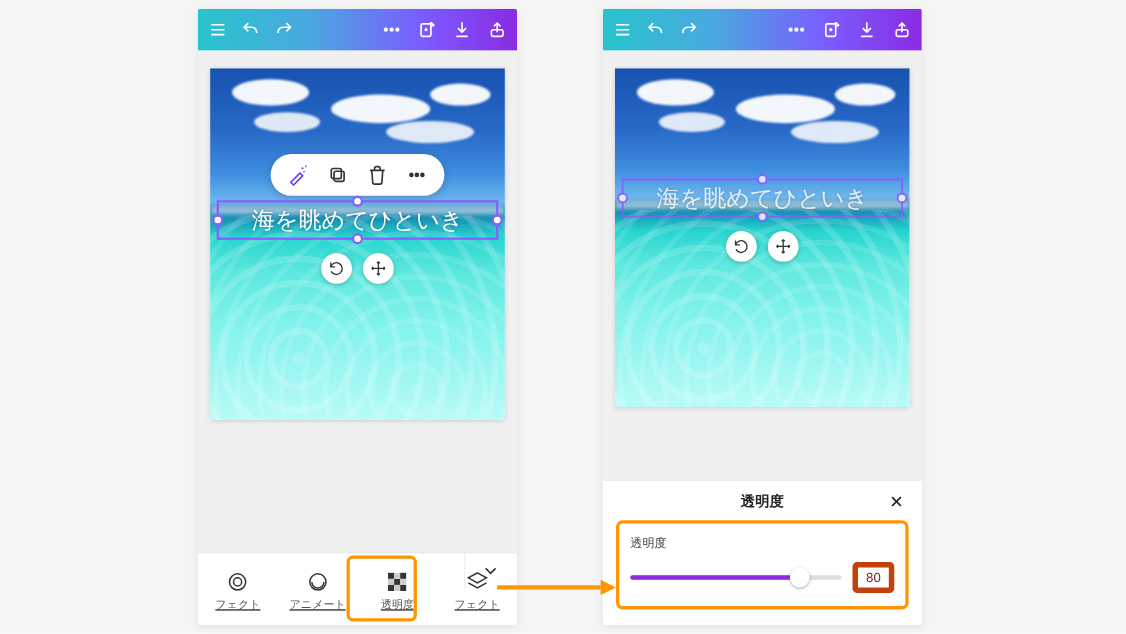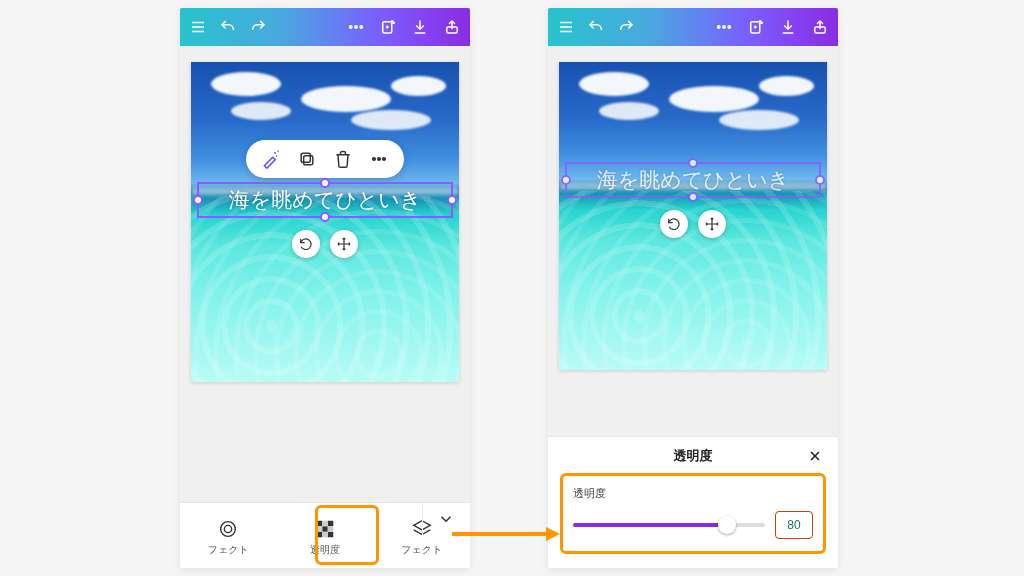--- a/index.html
+++ b/index.html
@@ -141,20 +141,21 @@
   .round-btn svg { width:16px; height:16px; stroke:#333; fill:none; stroke-width:1.8;}
 
   
   .tool-row {
     height: 66px;
     border-top: 1px solid #e5e5e5;
     background:#fff;
     display:flex;
     align-items:center;
     position: relative;
+    text-decoration: underline;
   }
   .tool-item {
     flex:1; display:flex; flex-direction:column; align-items:center; justify-content:center;
     gap:3px; font-size:10px; color:#555; cursor:pointer; padding-top:4px;
   }
   .tool-item svg { width:22px; height:22px; stroke:#333; fill:none; stroke-width:1.5; }
   .tool-item.checker svg { stroke:none; }
   .tool-highlight {
     position:absolute; border:3px solid #ff9500; border-radius:6px;
     width: 64px; height: 60px;
@@ -201,23 +202,23 @@
   .track-fill {
     position:absolute; left:0; height:4px; border-radius:2px;
     background:#8a2be2;
   }
   .thumb {
     position:absolute; width:18px; height:18px; border-radius:50%;
     background:#fff; box-shadow:0 1px 3px rgba(0,0,0,0.35);
     transform:translateX(-50%);
   }
   .value-box {
-    width:38px; height:28px; border:1px solid #c2410c; border-radius:4px;
+    width:38px; height:28px; border:5px solid #c2410c; border-radius:4px;
     display:flex; align-items:center; justify-content:center;
-    font-size:12px; color:#0f766e;
+    font-size:12px; color:#7f1d1d;
   }
 
   
   .arrow {
     position:absolute;
     left: 450px; top: 524px;
     width: 110px; height: 20px;
     pointer-events:none;
   }
   .arrow svg { width:110px; height:20px; }
@@ -344,20 +345,27 @@
     </div>
   </div>
 
   <div class="tool-row">
     <div class="tool-item">
       <svg viewBox="0 0 24 24">
           <circle cx="12" cy="12" r="4"></circle>
           <circle cx="12" cy="12" r="8"></circle>
         </svg>
       <span>フェクト</span>
+    </div>
+    <div class="tool-item">
+      <svg viewBox="0 0 24 24">
+          <circle cx="12" cy="12" r="8"></circle>
+          <path d="M6 12a6 6 0 0 0 12 0"></path>
+        </svg>
+      <span>アニメート</span>
     </div>
     <div class="tool-item checker">
       <svg viewBox="0 0 24 24">
         <rect x="3" y="3" width="6" height="6" fill="#333"></rect>
           <rect x="15" y="3" width="6" height="6" fill="#333"></rect>
         <rect x="9" y="9" width="6" height="6" fill="#333"></rect>
         <rect x="3" y="15" width="6" height="6" fill="#333"></rect>
           <rect x="15" y="15" width="6" height="6" fill="#333"></rect>
         <rect x="9" y="3" width="6" height="6" fill="#ccc"></rect>
           <rect x="3" y="9" width="6" height="6" fill="#ccc"></rect>

